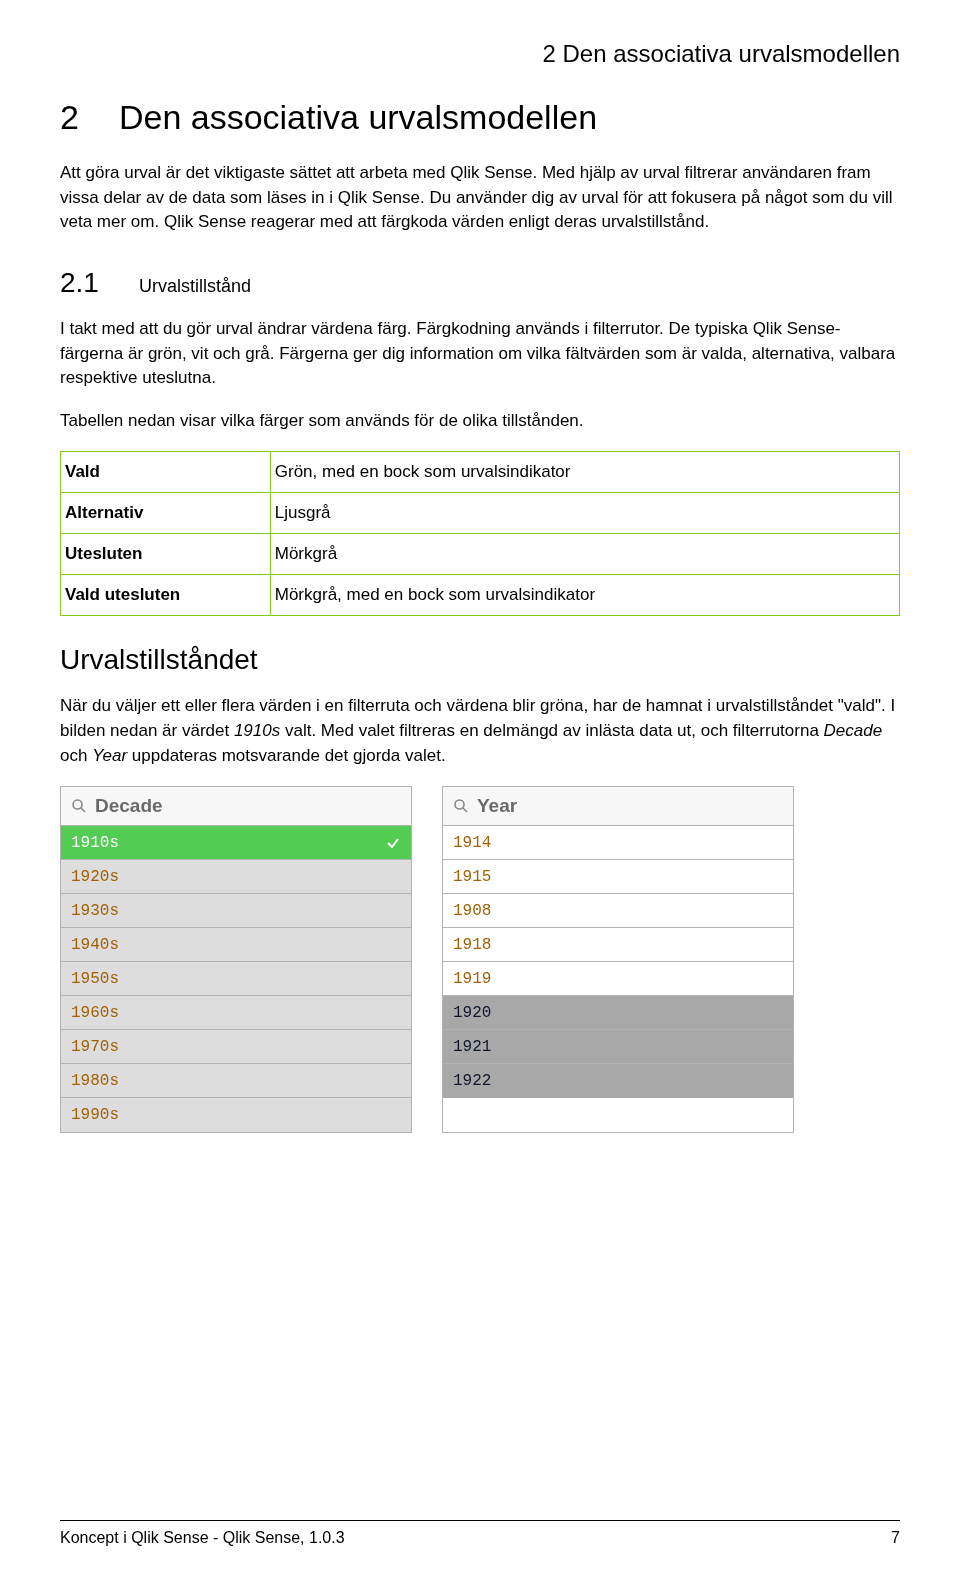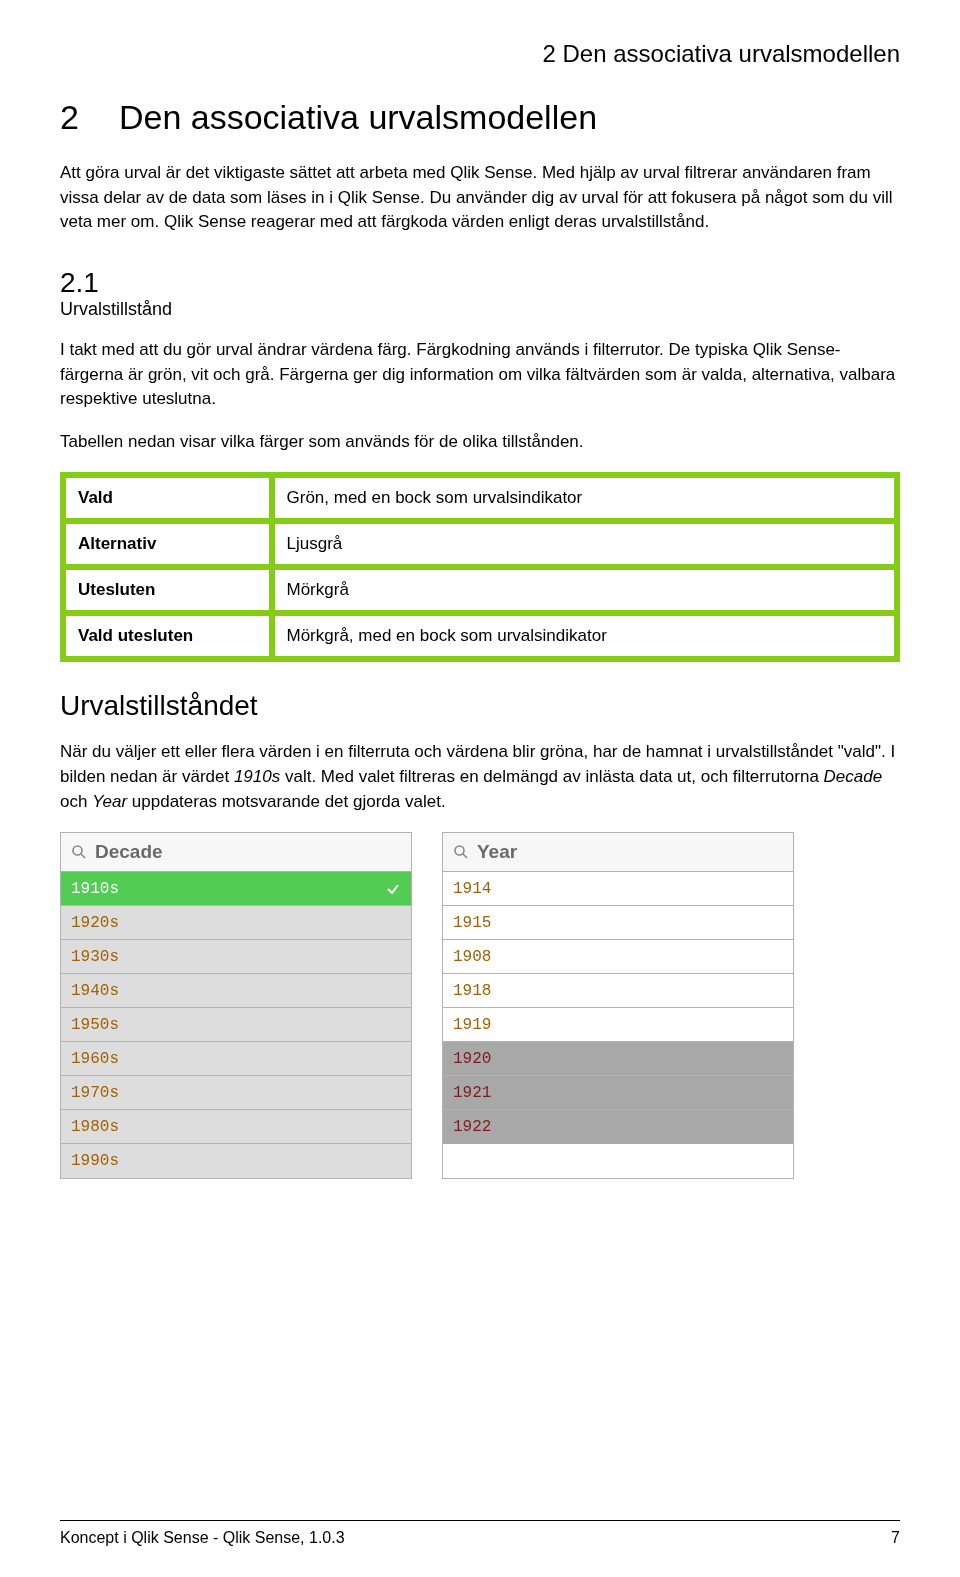--- a/index.html
+++ b/index.html
@@ -36,39 +36,38 @@
   .para {
     font-size: 17px;
     line-height: 1.45;
     margin-bottom: 18px;
   }
   .section-line {
     display: flex;
     align-items: baseline;
     margin-top: 32px;
     margin-bottom: 18px;
-    flex-direction: column;
   }
   .section-num {
     font-size: 28px;
     font-weight: normal;
     margin-right: 40px;
   }
   .section-title {
     font-size: 18px;
     font-weight: normal;
   }
   table.state-table {
     border-collapse: collapse;
     width: 100%;
     margin-bottom: 28px;
   }
   table.state-table td {
-    border: 6px solid #84cc16;
-    padding: 10px 12px;
+    border: 1px solid #84cc16;
+    padding: 10px 4px;
     font-size: 17px;
     vertical-align: top;
   }
   table.state-table td:first-child {
     font-weight: bold;
     width: 25%;
   }
   .subsection-title {
     font-size: 28px;
     font-weight: normal;
@@ -118,21 +117,21 @@
     height: 34px;
     color: #a16207;
   }
   .filter-row:last-child { border-bottom: none; }
   .state-selected {
     background: #52cc52;
     color: #fff;
   }
   .state-white { background: #fff; }
   .state-light { background: #ddd; }
-  .state-dark  { background: #a8a8a8; color:#7f1d1d; }
+  .state-dark  { background: #a8a8a8; color:#0f172a; }
   .check-icon { width:16px; height:16px; }
   .check-icon svg { display:block; }
 
   
   .footer {
     position: absolute;
     bottom: 30px;
     left: 60px;
     right: 60px;
   }

